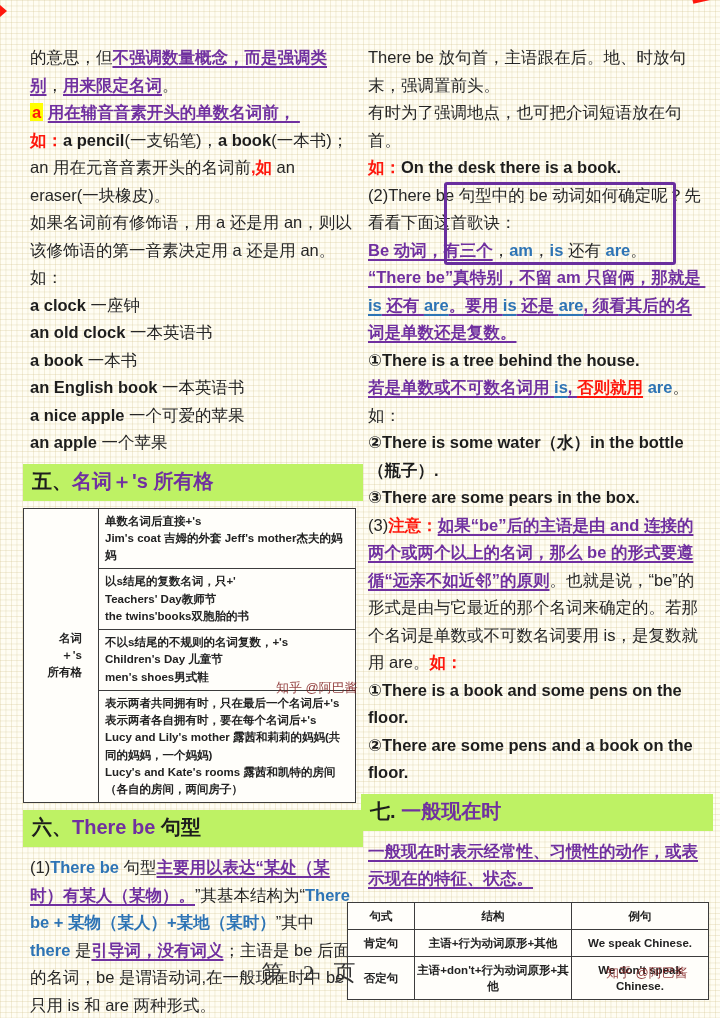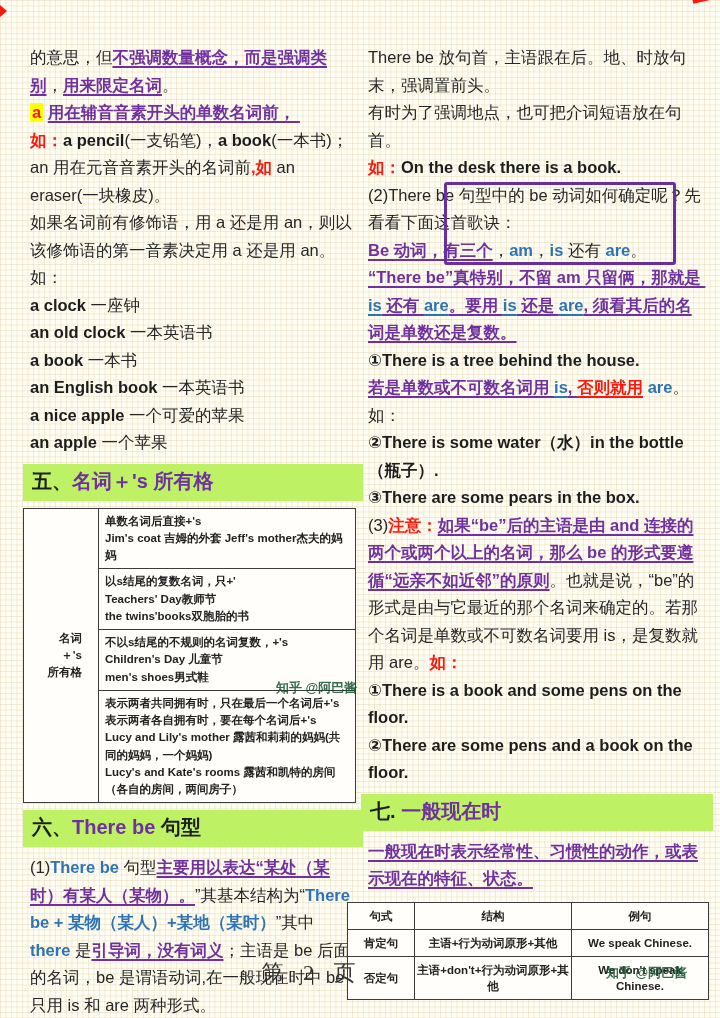--- a/index.html
+++ b/index.html
@@ -32,21 +32,21 @@
   table{border-collapse:collapse;background:#fffefa;}
   #table1{margin:2px 0 0 -7px;width:333px;}
   #table1 td{border:1.5px solid #3c3c3c;font-size:11.5px;font-weight:700;line-height:1.5;padding:4px 6px;white-space:pre-line;color:#222;vertical-align:middle;}
   #table1 td.label-cell{width:42px;text-align:right;padding:16px;white-space:pre-line;margin-top:46px;}
   #table2{margin:9px 0 0 -21px;width:362px;table-layout:fixed;}
   #table2 th,#table2 td{border:1.5px solid #3c3c3c;font-size:11.5px;font-weight:700;padding:5px 2px;text-align:center;color:#222;line-height:1.4;}
   #table2 th:nth-child(1),#table2 td:nth-child(1){width:62px;}
   #table2 th:nth-child(2),#table2 td:nth-child(2){width:152px;}
   #annotation-box{position:absolute;left:444px;top:182px;width:226px;height:77px;border:3px solid #6a2f9e;border-radius:3px;z-index:5;pointer-events:none;background:transparent;}
   #page-footer{position:absolute;left:12px;top:958px;width:600px;text-align:center;font-family:"Liberation Serif","DejaVu Serif",serif;font-size:22px;letter-spacing:7px;color:#333;}
-  .watermark{position:absolute;color:#14532d;opacity:.85;font-size:13px;font-weight:700;z-index:6;white-space:nowrap;}
+  .watermark{position:absolute;color:#7f1d1d;opacity:.85;font-size:13px;font-weight:400;z-index:6;white-space:nowrap;}
   #wm1{left:276px;top:679px;}
   #wm2{left:606px;top:964px;}
   #corner-left{position:absolute;left:0;top:5px;width:0;height:0;border-top:6px solid transparent;border-bottom:6px solid transparent;border-left:7px solid #fe170c;}
   #corner-right{position:absolute;left:692px;top:-2px;width:26px;height:6px;background:#fe170c;transform:rotate(-13deg);transform-origin:left top;}
 </style>
 </head>
 <body>
 
 <div id="corner-left"></div>
 <div id="corner-right"></div>

